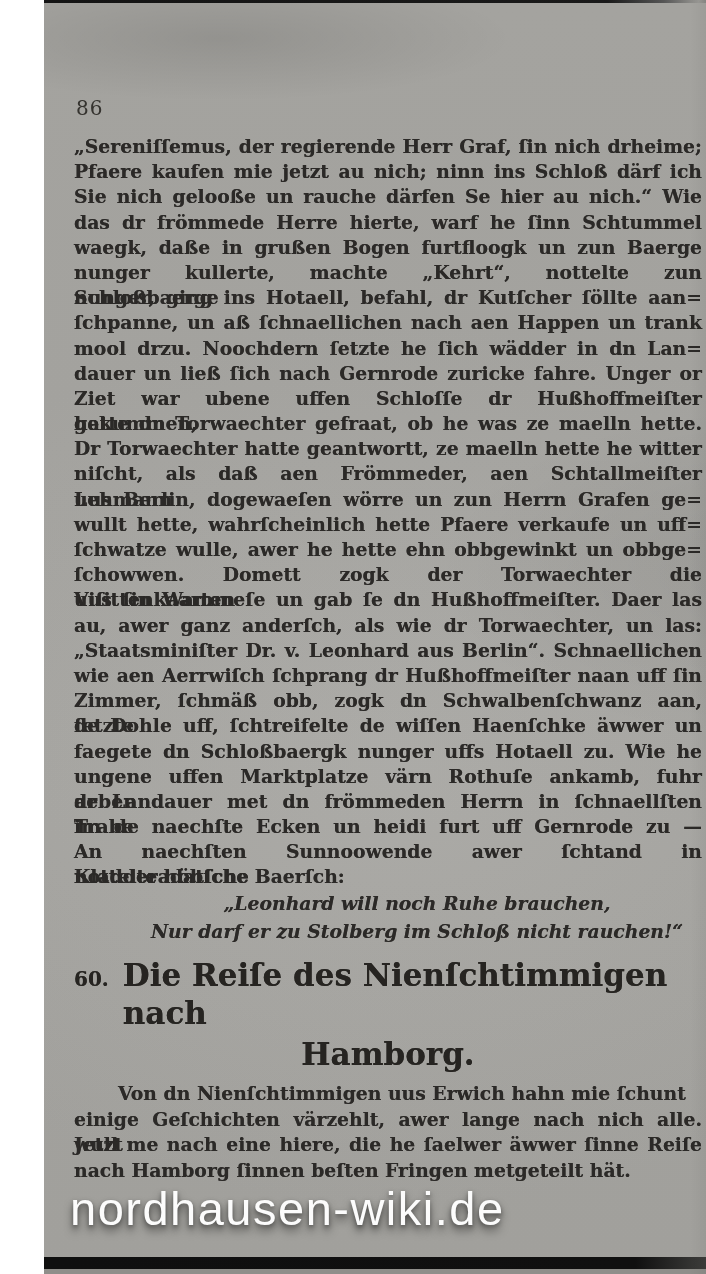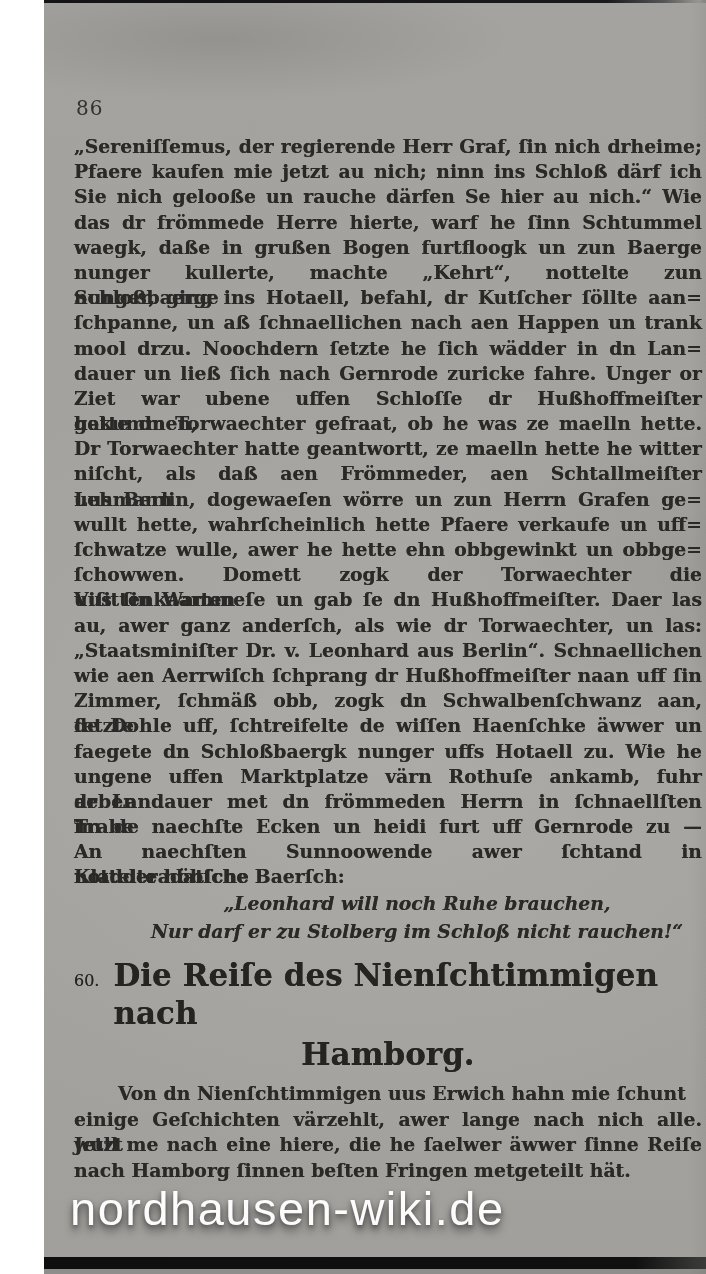--- a/index.html
+++ b/index.html
@@ -63,21 +63,21 @@
   }
   .heading {
     position:absolute; left:30px; top:956px; width:628px;
     font-weight:bold; color:#262421;
     text-shadow: 0 0 0.6px rgba(38,36,33,0.8);
   }
   .heading .h-line1 {
     display:flex; justify-content:center; align-items:baseline; gap:14px;
     font-size:31px; line-height:38px;
   }
-  .heading .h-num { font-size:16px; font-weight:normal; }
+  .heading .h-num { font-size:20px; font-weight:bold; }
   .heading .h-line2 {
     text-align:center; font-size:31px; line-height:38px; margin-top:3px;
   }
   .watermark {
     position:absolute; left:26px; top:1181px;
     font-family:Liberation Sans, sans-serif;
     font-weight:normal;
     font-size:47px; letter-spacing:1.5px; color:#fcfcfc;
     text-shadow: 0 6px 9px rgba(0,0,0,0.50), 0 2px 4px rgba(0,0,0,0.35);
   }

